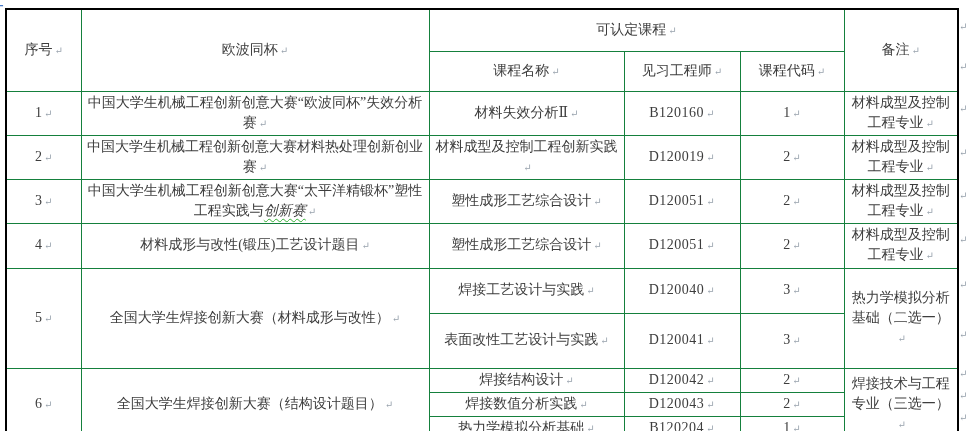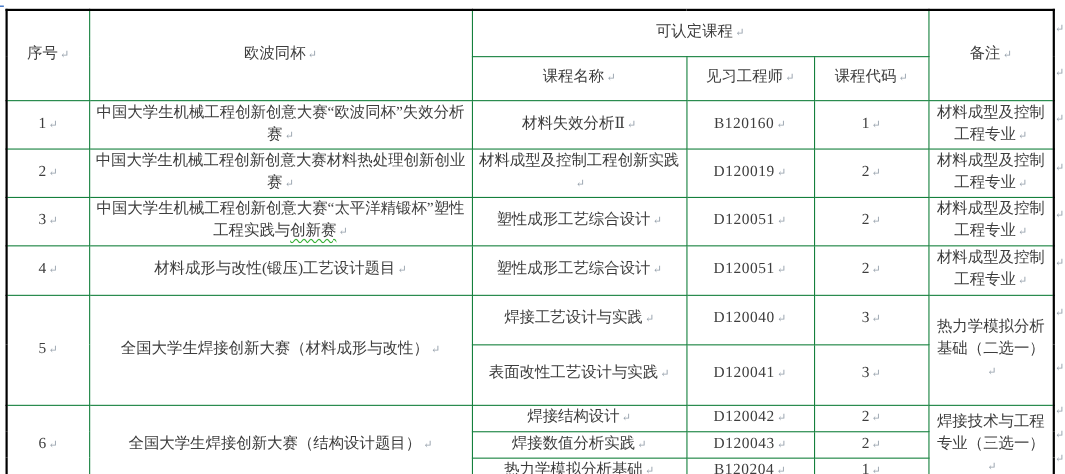--- a/index.html
+++ b/index.html
@@ -40,20 +40,21 @@
     font-size:10px;
     margin-left:2px;
     vertical-align:baseline;
   }
   .wavy{
     text-decoration:underline;
     text-decoration-style:wavy;
     text-decoration-color:#35b135;
     text-decoration-thickness:1px;
     text-underline-offset:3px;
+    font-style:italic;
   }
   .rowend{
     position:absolute;
     left:959px;
     width:9px;
     color:#97a1ac;
     font-size:10px;
     line-height:10px;
     text-align:left;
   }

